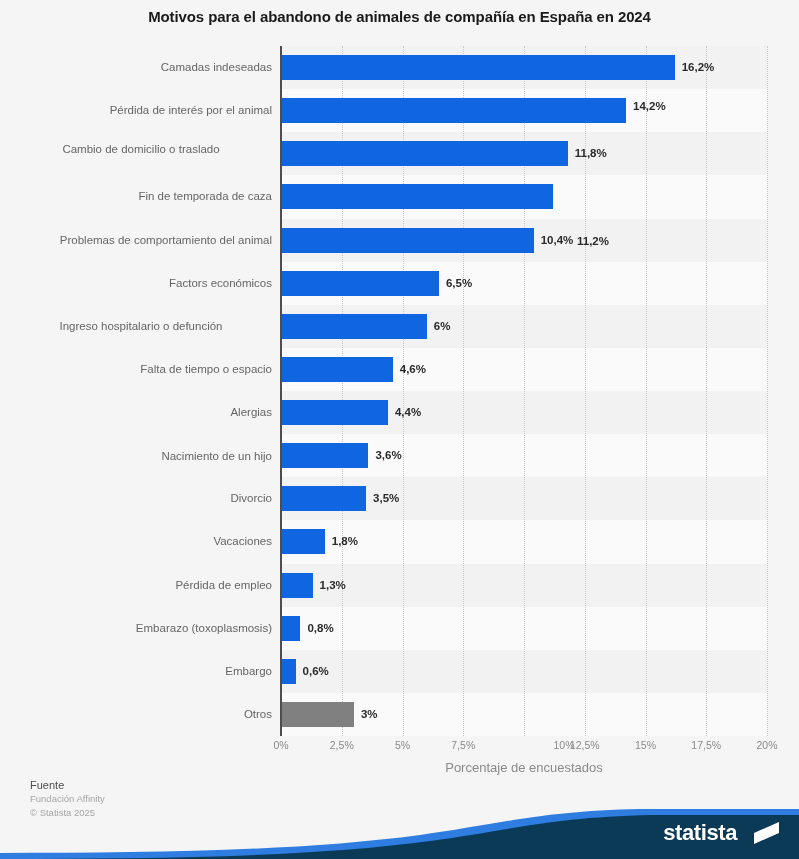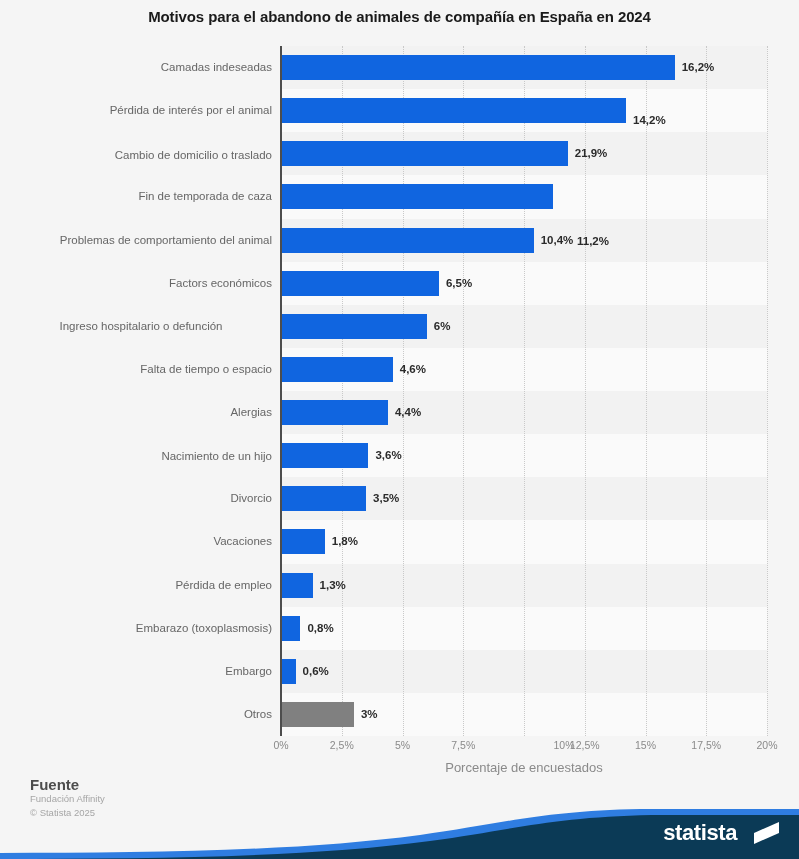--- a/index.html
+++ b/index.html
@@ -144,22 +144,22 @@
     top: 2px;
     width: 200px;
   }
   #footer-notes {
     position: absolute;
     left: 247px;
     top: 2px;
     width: 400px;
   }
   .foot-head {
-    font-size: 15px;
-    font-weight: bold;
+    font-size: 11px;
+    font-weight: normal;
     color: #4d4d4d;
     line-height: 14px;
   }
   .foot-line {
     font-size: 9.5px;
     color: #a6a6a6;
     line-height: 14px;
   }
 
   
@@ -209,21 +209,21 @@
 </head>
 <body>
 
 <div id="chart-root">
 
   <div id="chart-title">Motivos para el abandono de animales de compañía en España en 2024</div>
 
   <div id="cat-labels">
       <div class="cat-label" style="top: 52.1875px;">Pérdida de interés por el animal</div>
       <div class="cat-label" style="top: 9.0625px;">Camadas indeseadas</div>
-      <div class="cat-label" style="top: 97px;">Cambio de domicilio o traslado</div>
+      <div class="cat-label" style="top: 91px; text-align: center;">Cambio de domicilio o traslado</div>
       <div class="cat-label" style="top: 138.438px;">Fin de temporada de caza</div>
       <div class="cat-label" style="top: 181.562px;">Problemas de comportamiento del animal</div>
       <div class="cat-label" style="top: 224.688px;">Factors económicos</div>
       <div class="cat-label" style="top: 267.812px; text-align: center;">Ingreso hospitalario o defunción</div>
       <div class="cat-label" style="top: 310.938px;">Falta de tiempo o espacio</div>
       <div class="cat-label" style="top: 354.062px;">Alergias</div>
       <div class="cat-label" style="top: 398px;">Nacimiento de un hijo</div>
       <div class="cat-label" style="top: 440.312px;">Divorcio</div>
       <div class="cat-label" style="top: 483.438px;">Vacaciones</div>
       <div class="cat-label" style="top: 526.562px;">Pérdida de empleo</div>
@@ -253,23 +253,23 @@
       <div class="gridline" style="left: 121.5px;"></div>
       <div class="gridline" style="left: 182.25px;"></div>
       <div class="gridline" style="left: 243px;"></div>
       <div class="gridline" style="left: 303.75px;"></div>
       <div class="gridline" style="left: 364.5px;"></div>
       <div class="gridline" style="left: 425.25px;"></div>
       <div class="gridline" style="left: 486px;"></div>
       <div class="bar" title="Camadas indeseadas" style="left: 0px; top: 9.0625px; width: 393.66px; background: rgb(16, 101, 224);"></div>
       <div class="bar-value" style="left: 400.66px; top: 9.0625px;">16,2%</div>
       <div class="bar" title="Pérdida de interés por el animal" style="left: 0px; top: 52.1875px; width: 345.06px; background: rgb(16, 101, 224);"></div>
-      <div class="bar-value" style="left: 352.06px; top: 62px;">14,2%</div>
+      <div class="bar-value" style="left: 352.06px; top: 48px;">14,2%</div>
       <div class="bar" title="Cambio de domicilio o traslado" style="left: 0px; top: 95.3125px; width: 286.74px; background: rgb(16, 101, 224);"></div>
-      <div class="bar-value" style="left: 293.74px; top: 95.3125px;">21,9%</div>
+      <div class="bar-value" style="left: 293.74px; top: 95.3125px;">11,8%</div>
       <div class="bar" title="Fin de temporada de caza" style="left: 0px; top: 138.438px; width: 272.16px; background: rgb(16, 101, 224);"></div>
       <div class="bar-value" style="left: 296px; top: 138.438px; margin-top: 45px;">11,2%</div>
       <div class="bar" title="Problemas de comportamiento del animal" style="left: 0px; top: 181.562px; width: 252.72px; background: rgb(16, 101, 224);"></div>
       <div class="bar-value" style="left: 259.72px; top: 181.562px;">10,4%</div>
       <div class="bar" title="Factors económicos" style="left: 0px; top: 224.688px; width: 157.95px; background: rgb(16, 101, 224);"></div>
       <div class="bar-value" style="left: 164.95px; top: 224.688px;">6,5%</div>
       <div class="bar" title="Ingreso hospitalario o defunción" style="left: 0px; top: 267.812px; width: 145.8px; background: rgb(16, 101, 224);"></div>
       <div class="bar-value" style="left: 152.8px; top: 267.812px;">6%</div>
       <div class="bar" title="Falta de tiempo o espacio" style="left: 0px; top: 310.938px; width: 111.78px; background: rgb(16, 101, 224);"></div>
       <div class="bar-value" style="left: 118.78px; top: 310.938px;">4,6%</div>

